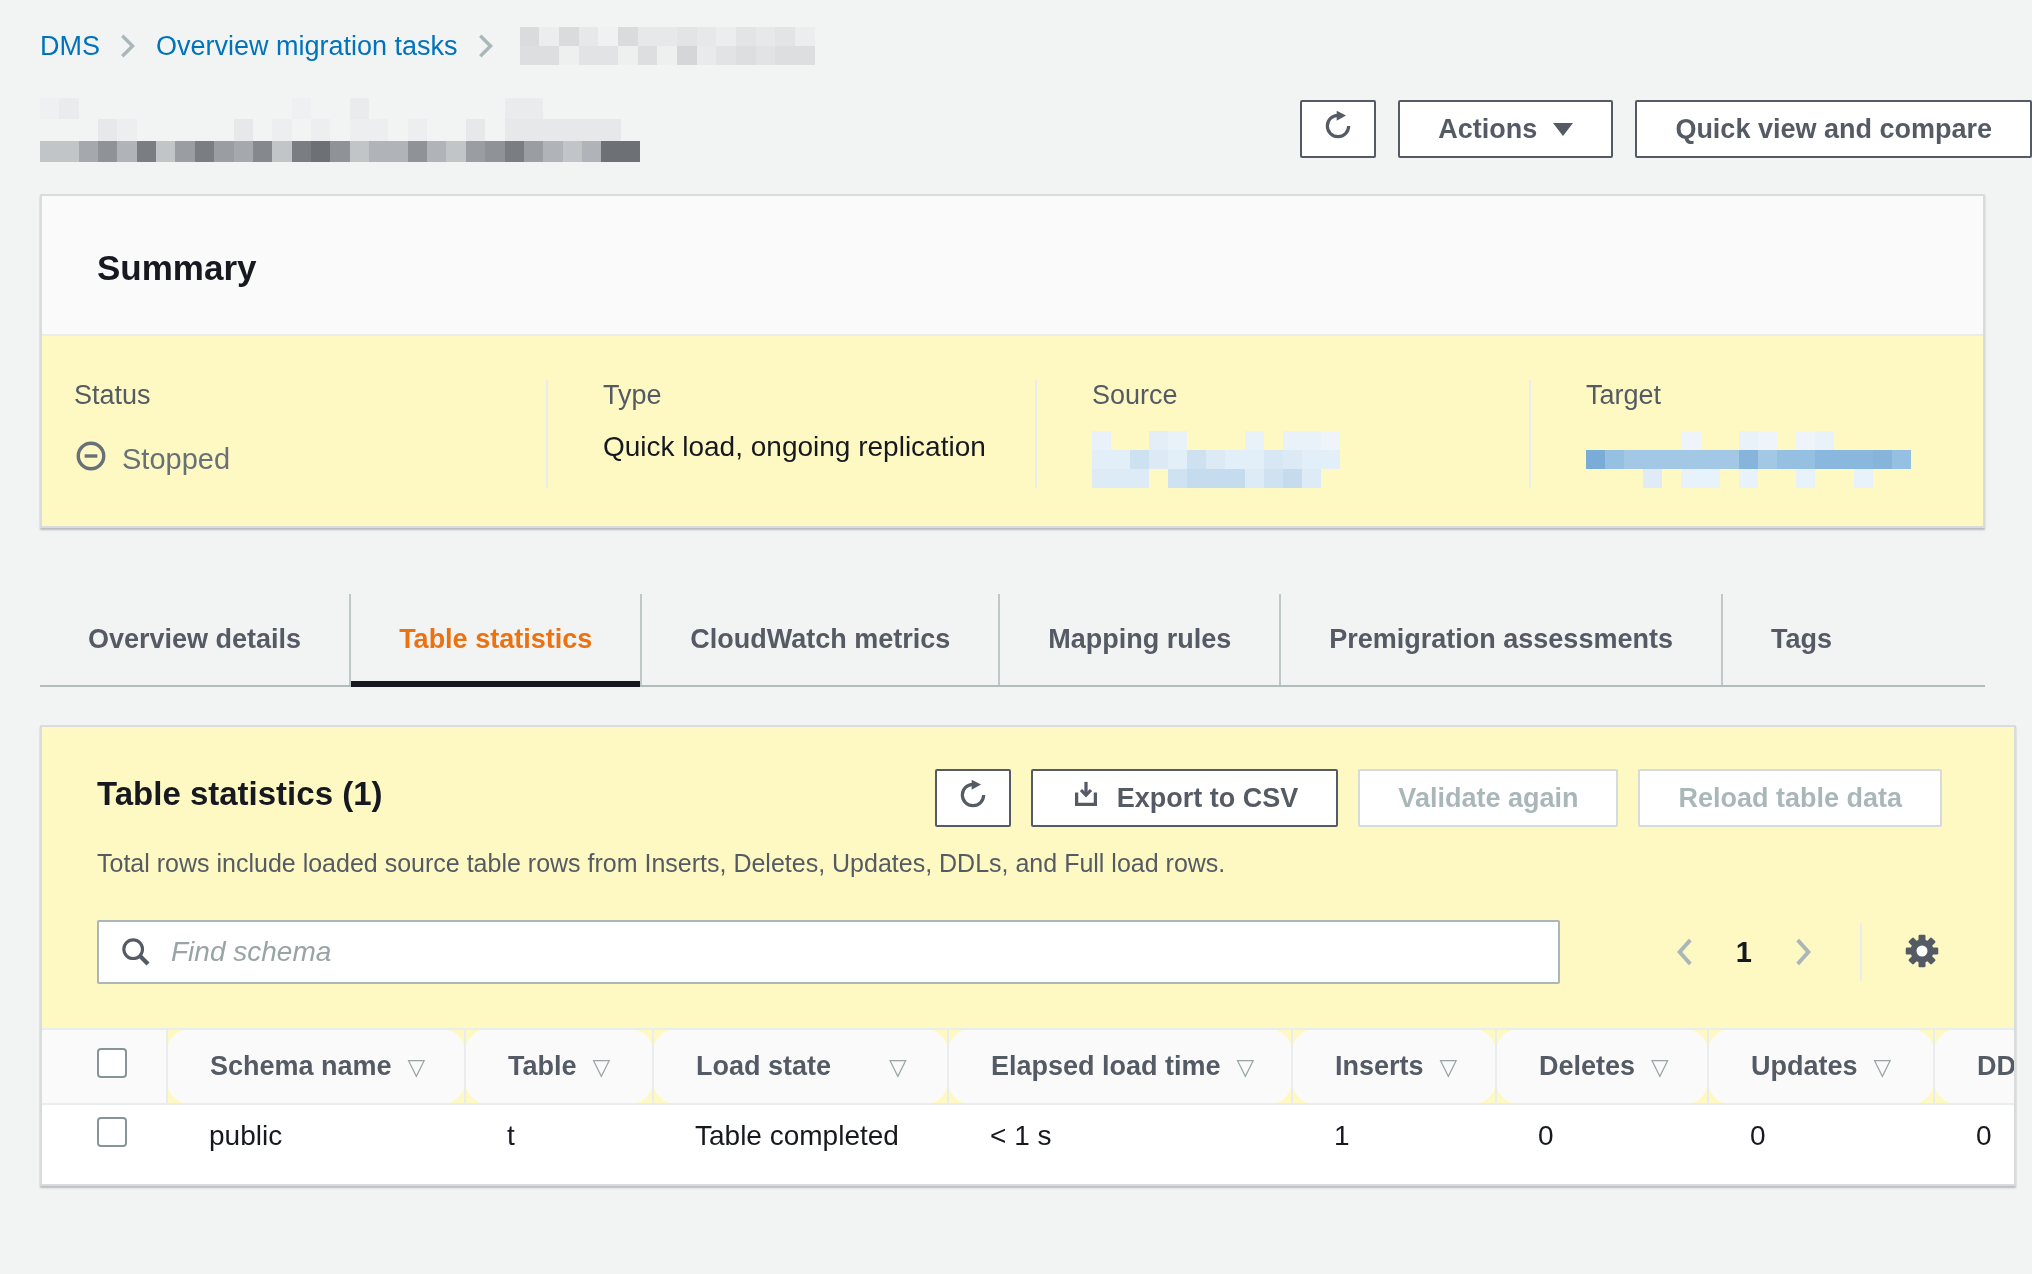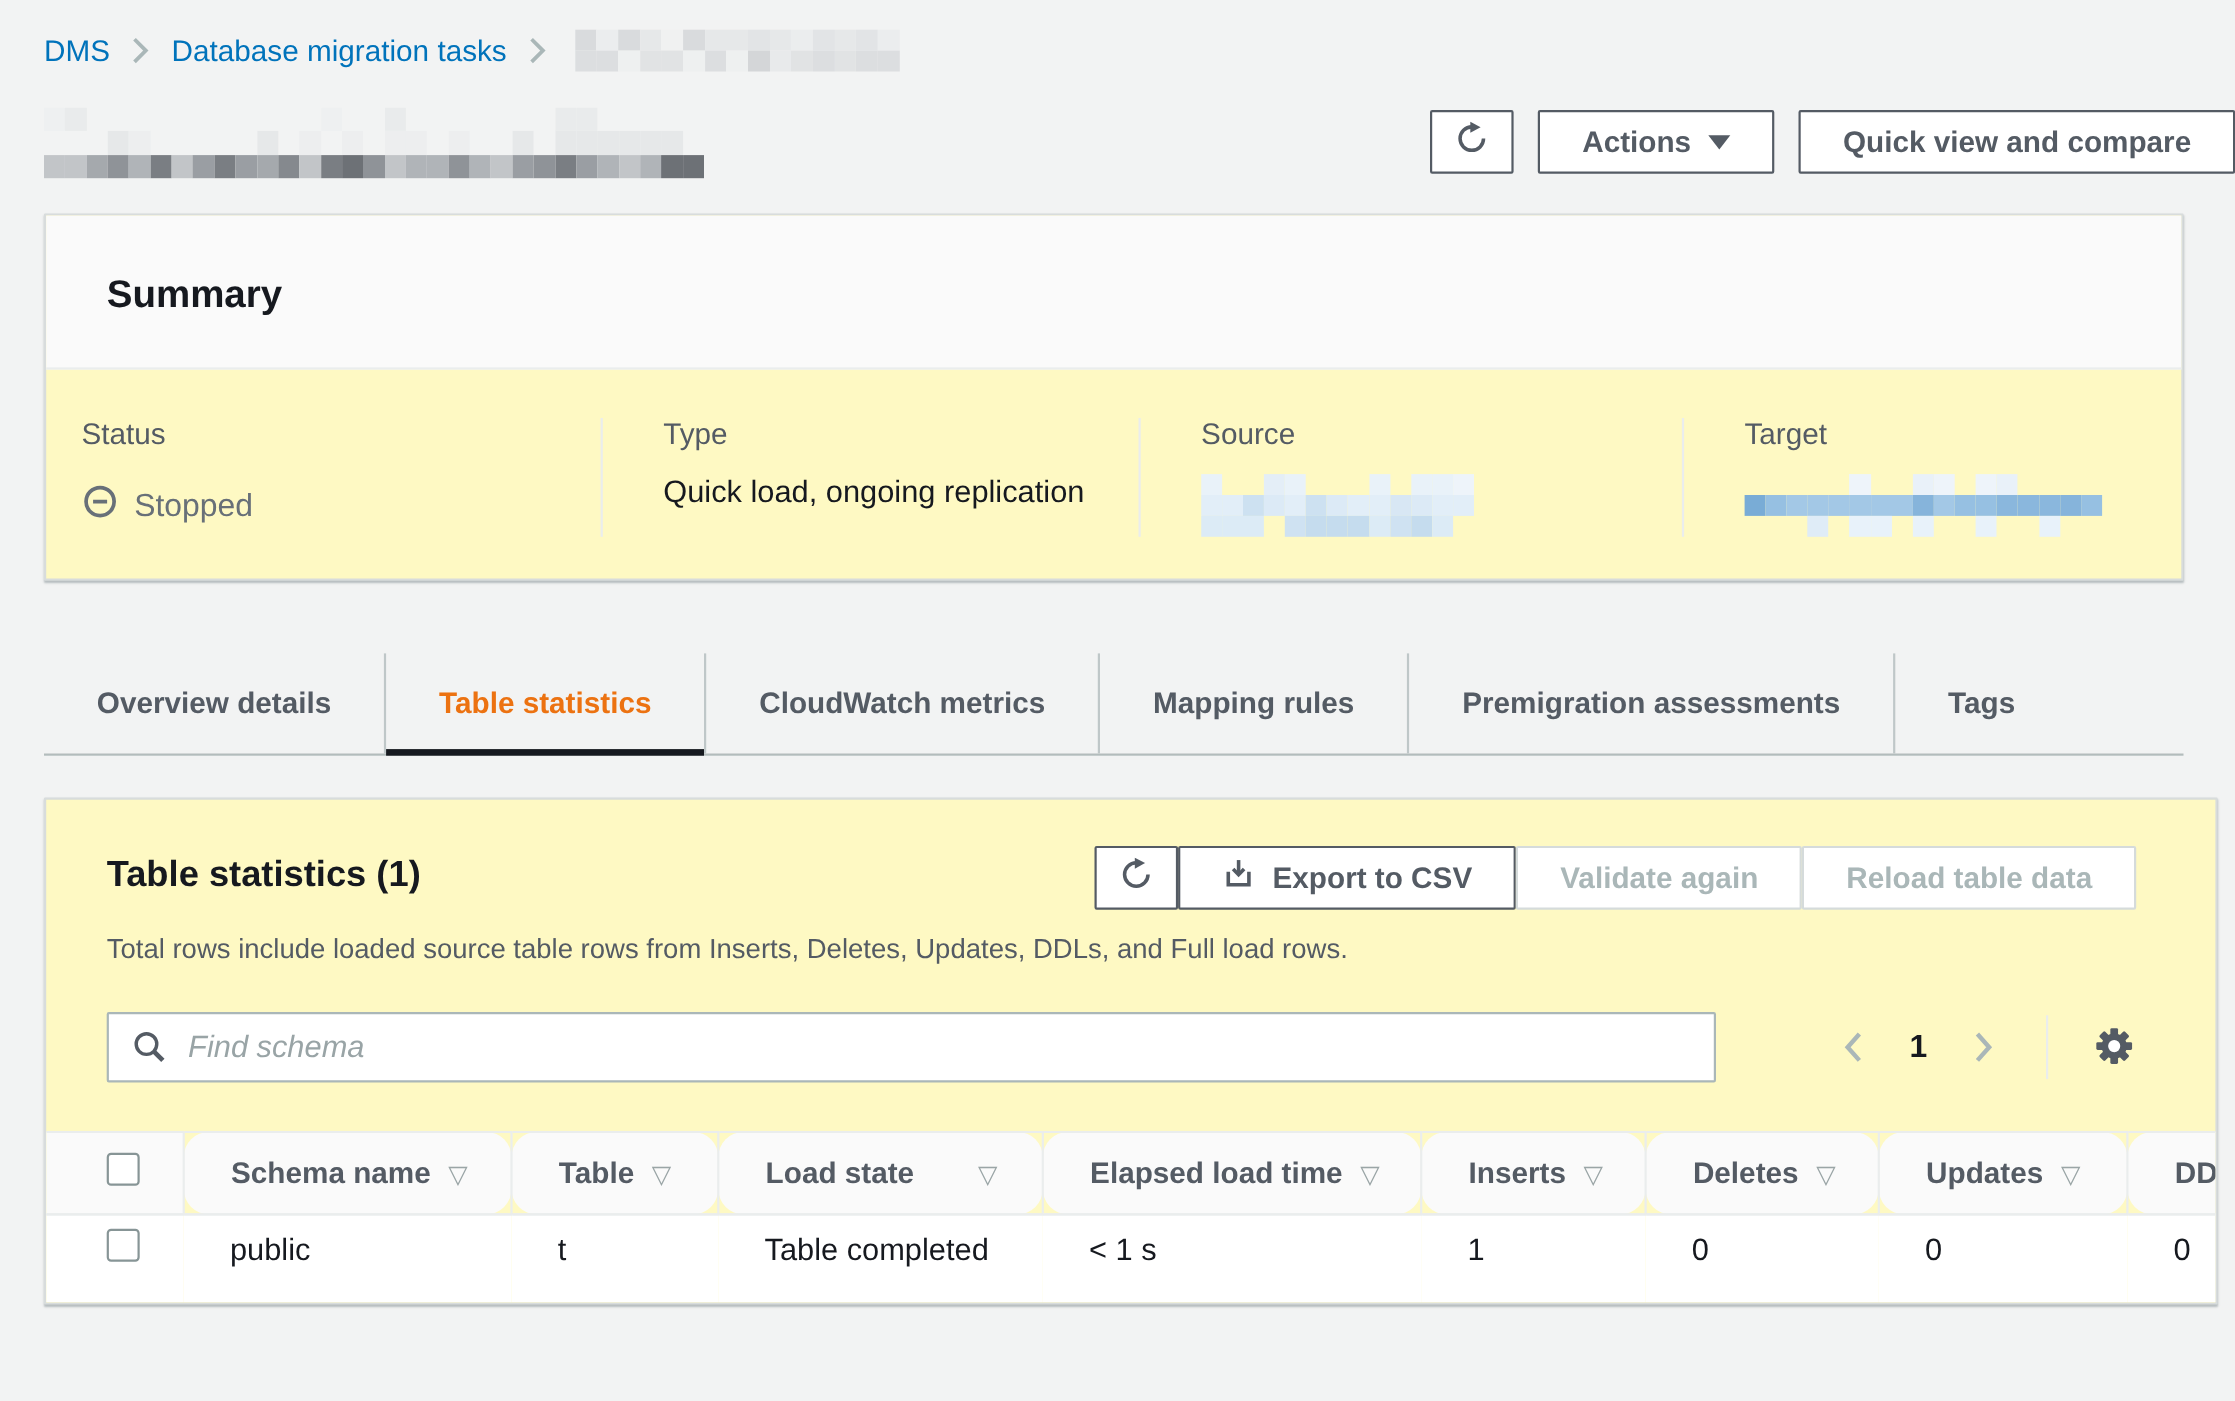--- a/index.html
+++ b/index.html
@@ -64,21 +64,21 @@
   .tab + .tab { border-left: 2px solid #bfc7c8; }
   .tab.active { color: #ec7211; }
   .tab.active::after {
     content: ""; position: absolute; left: 0; right: 0; bottom: -2px; height: 6px; background: #16191f;
   }
 
   
   .table-card { margin-top: 38px; width: 1976px; padding-top: 42px; }
   .tc-head { display: flex; justify-content: space-between; align-items: flex-start; padding: 0 72px 0 55px; }
   .tc-title { font-size: 33px; font-weight: 700; padding-top: 6px; }
-  .tc-buttons { display: flex; }
+  .tc-buttons { display: flex; gap: 20px; }
   .tc-desc { padding: 22px 72px 0 55px; font-size: 25px; color: #545b64; }
 
   .toolbar { display: flex; align-items: center; margin-top: 42px; padding: 0 72px 0 55px; }
   .search-box { position: relative; width: 1463px; }
   .search-box input {
     width: 100%; height: 64px; border: 2px solid #aab7b8; border-radius: 2px;
     padding: 0 20px 0 72px; font-size: 28px; font-family: inherit; color: #16191f;
     background: #fff; outline: none;
   }
   .search-box input::placeholder { font-style: italic; color: #99a4a6; }
@@ -117,21 +117,21 @@
 
 <div class="page">
 
   <div class="breadcrumb">
     <a href="#">DMS</a>
     <span class="crumb-chevron">
       <svg width="16" height="28" viewBox="0 0 14 24" fill="none" stroke="#aab7b8" stroke-width="3">
           <polyline points="2,3 11,12 2,21"></polyline>
         </svg>
     </span>
-    <a href="#">Database migration tasks</a>
+    <a href="#">Overview migration tasks</a>
     <span class="crumb-chevron">
       <svg width="16" height="28" viewBox="0 0 14 24" fill="none" stroke="#aab7b8" stroke-width="3">
           <polyline points="2,3 11,12 2,21"></polyline>
         </svg>
     </span>
     <span class="mosaic bc-redacted" style="grid-template-columns: repeat(15, 1fr); grid-template-rows: repeat(2, 1fr);">
         <span style="background: rgb(217, 219, 221);"></span>
         <span style="background: rgb(235, 237, 238);"></span>
         <span style="background: rgb(217, 219, 221);"></span>
         <span style="background: rgb(230, 232, 233);"></span>

